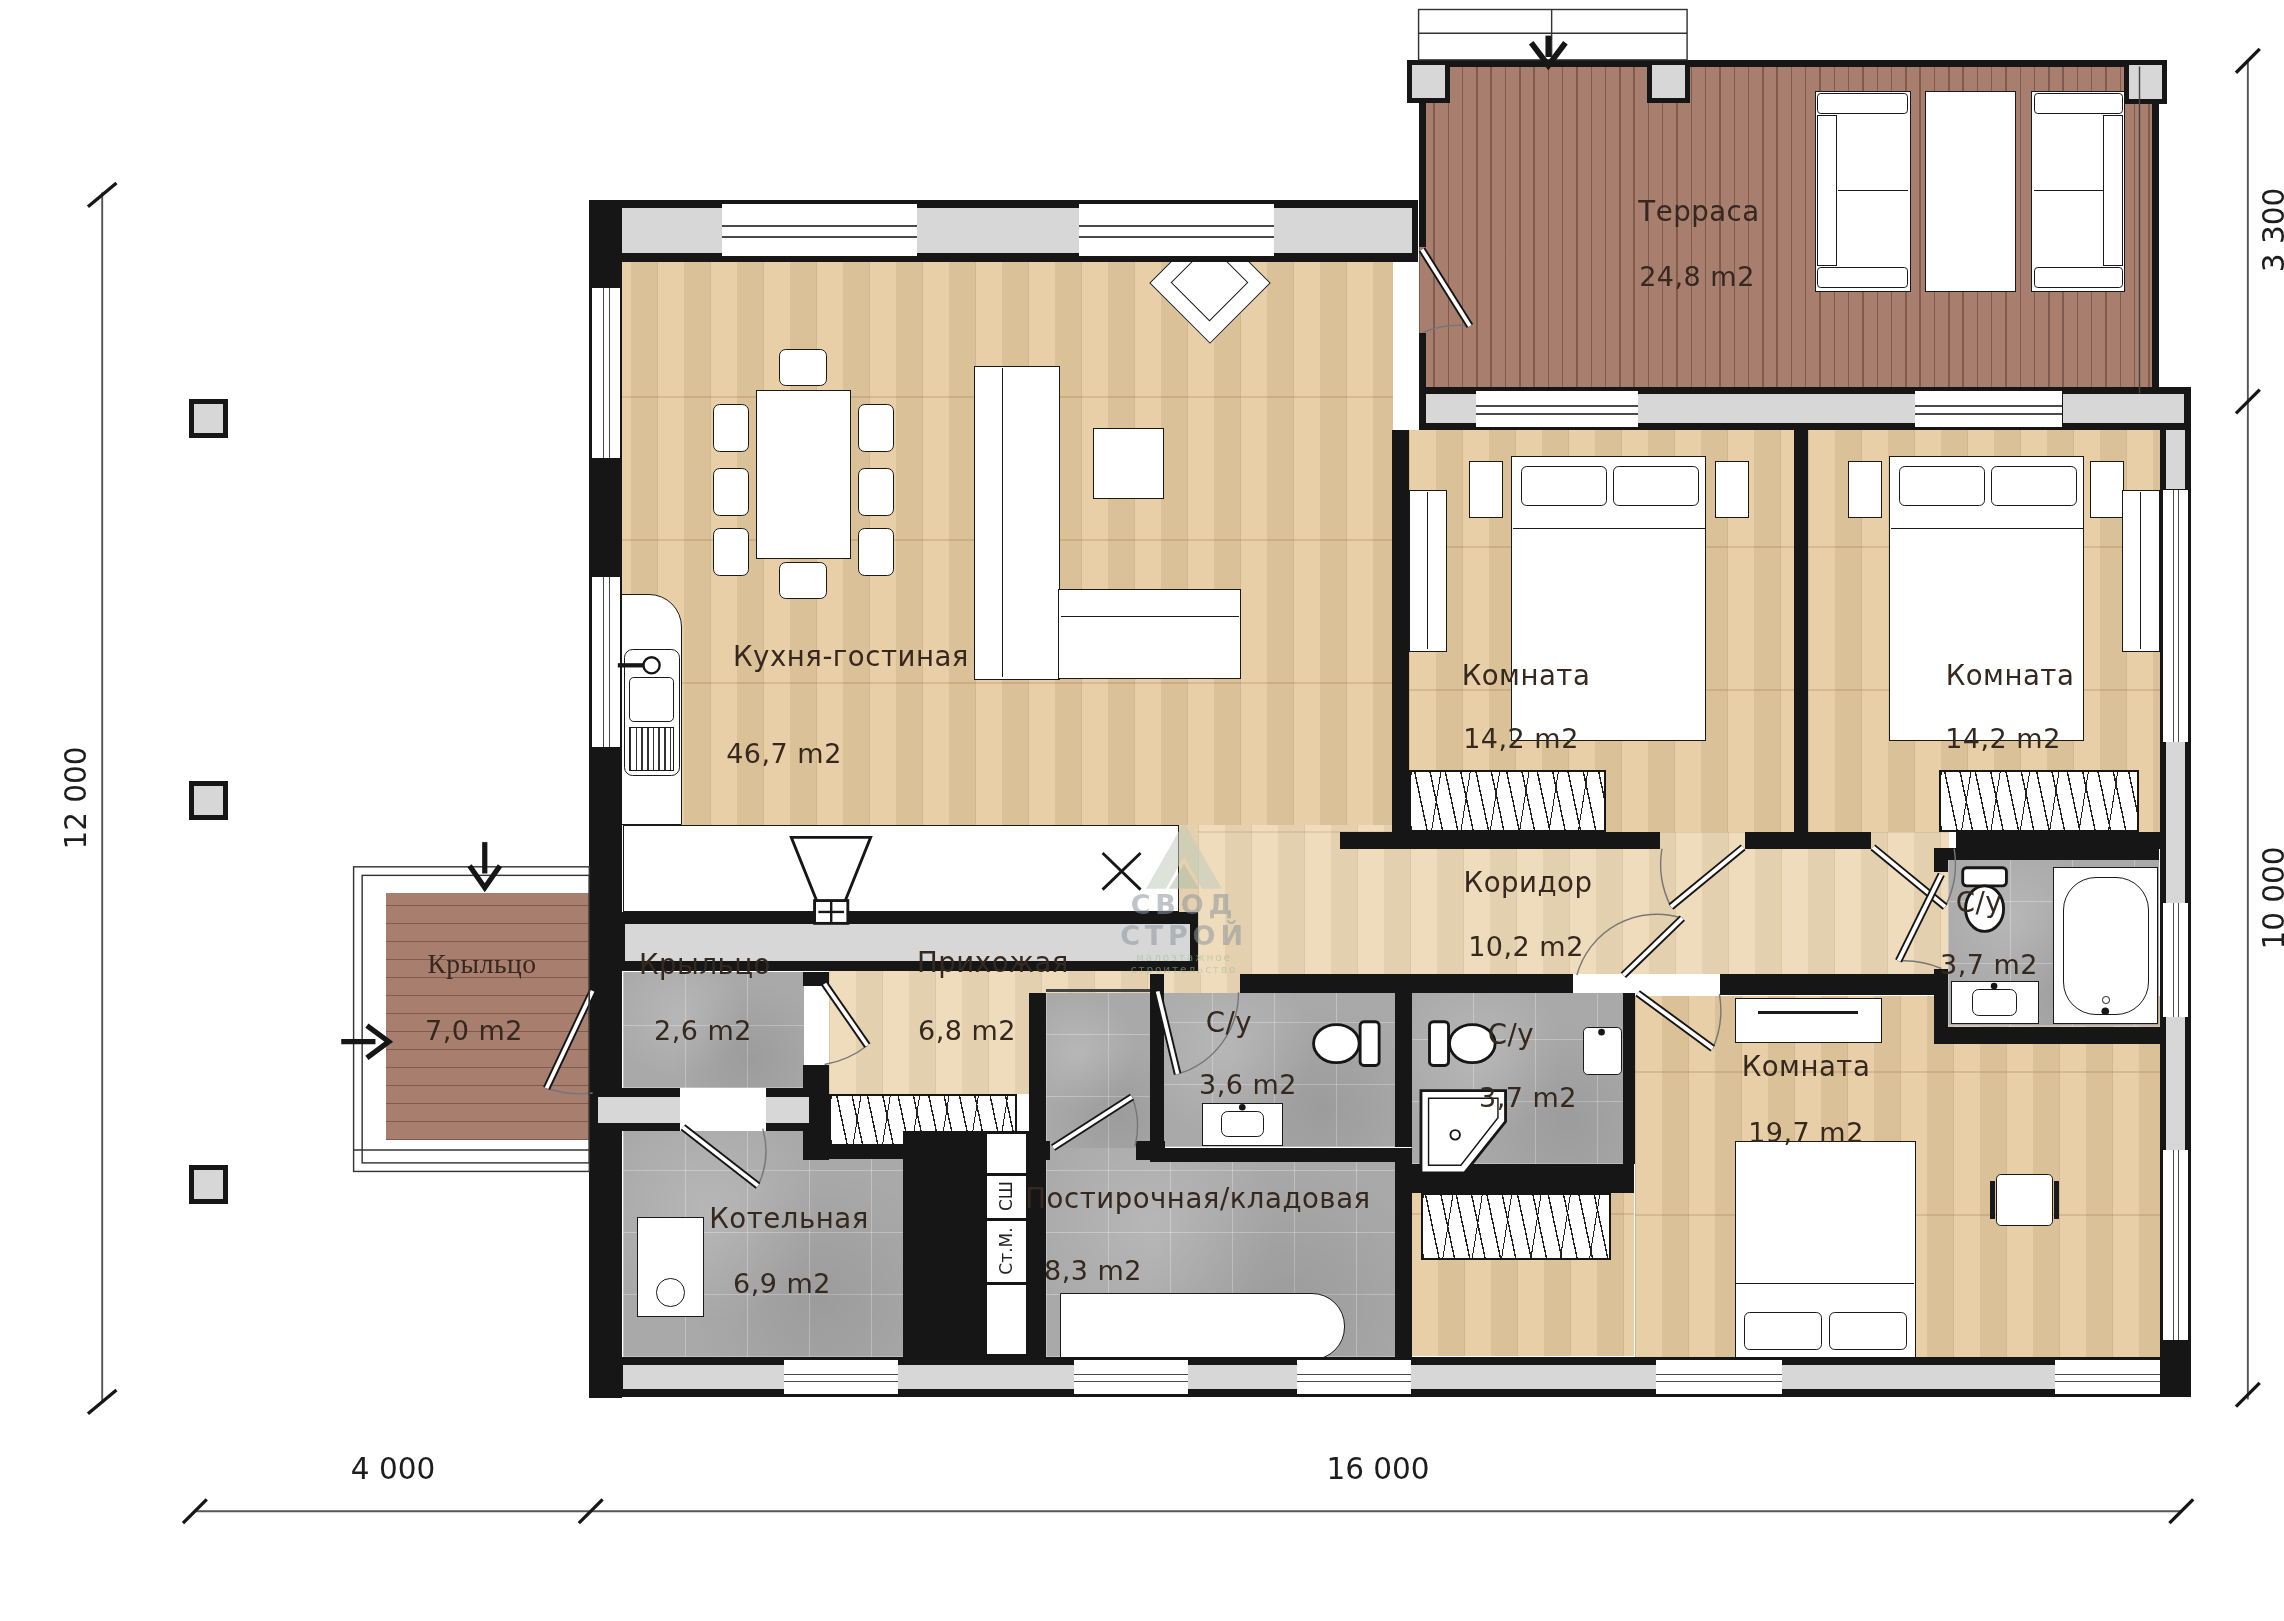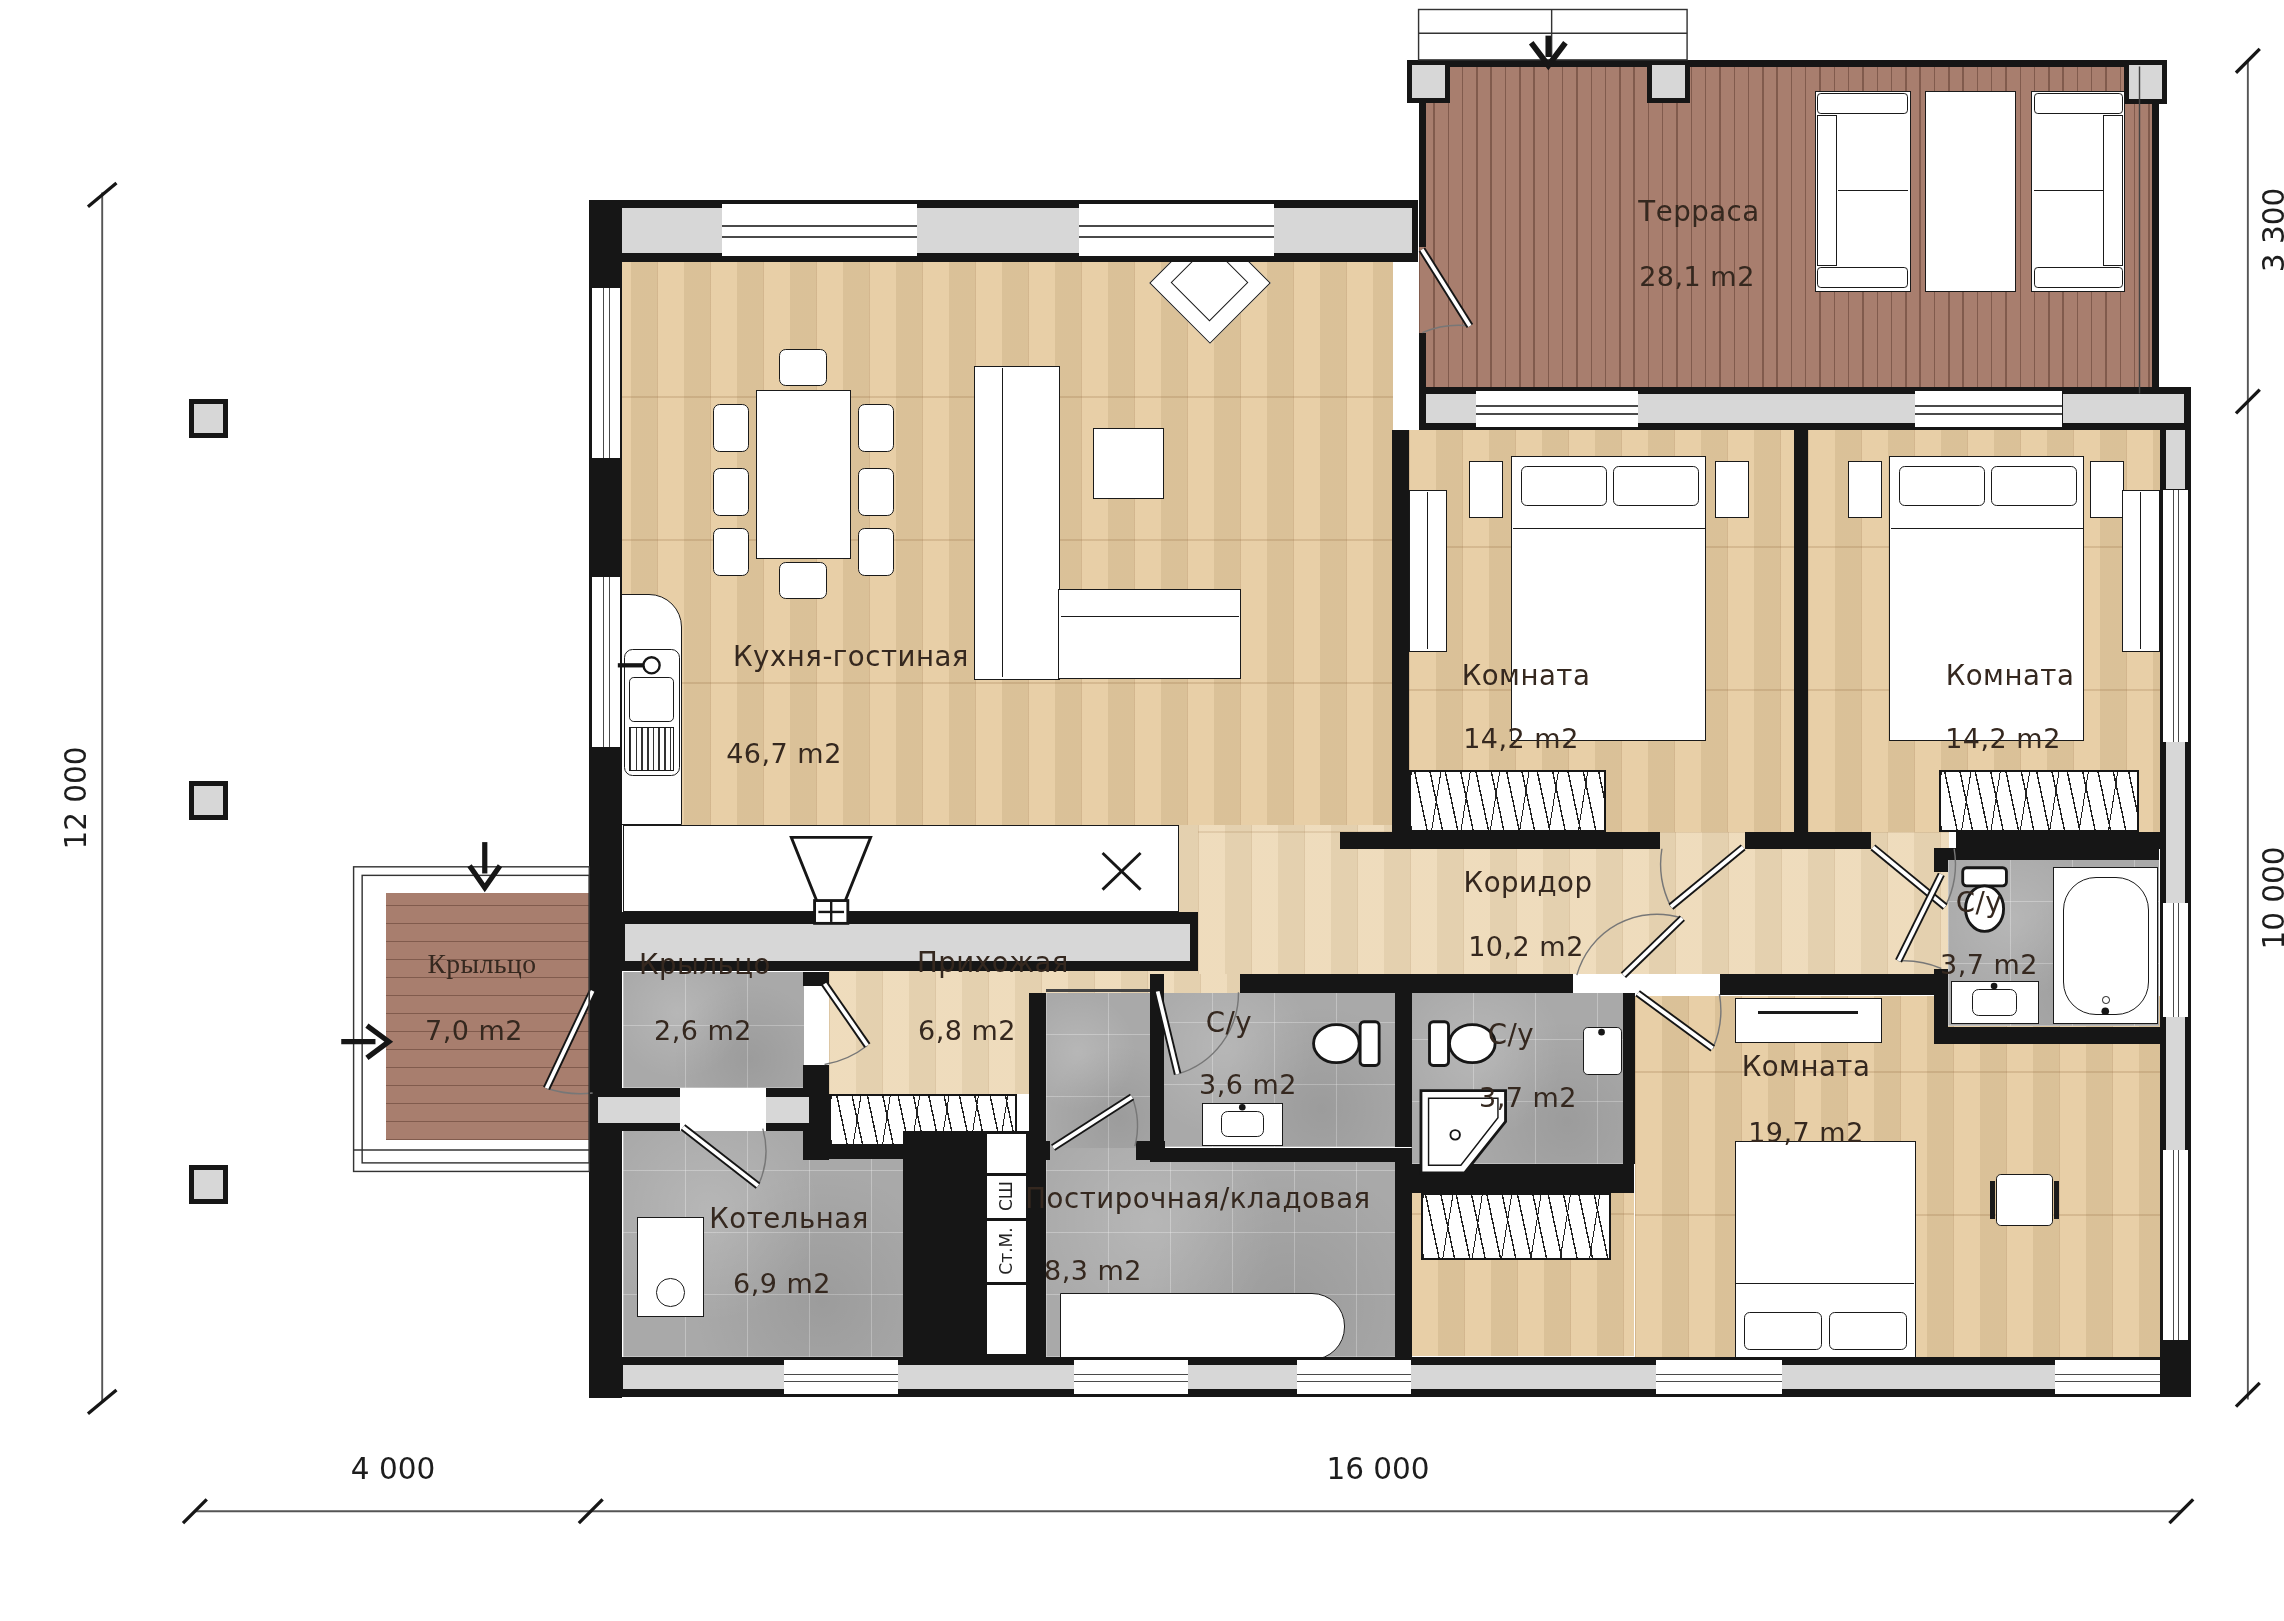--- a/index.html
+++ b/index.html
@@ -371,21 +371,21 @@
       <line x1="4705" y1="870" x2="4755" y2="820"></line>
       <line x1="4705" y1="2960" x2="4755" y2="2910"></line>
     </g>
   </svg>
 
   <div class="abs pilar" style="left:189px;top:399px;width:39px;height:39px;"></div>
   <div class="abs pilar" style="left:189px;top:781px;width:39px;height:39px;"></div>
   <div class="abs pilar" style="left:189px;top:1165px;width:39px;height:39px;"></div>
 
   <div class="lbl" style="left:1699px;top:211px;">Терраса</div>
-  <div class="lbl area" style="left:1697px;top:276px;">28,1 m2</div>
+  <div class="lbl area" style="left:1697px;top:276px;">24,8 m2</div>
   <div class="lbl" style="left:851px;top:656px;">Кухня-гостиная</div>
   <div class="lbl area" style="left:784px;top:753px;">46,7 m2</div>
   <div class="lbl" style="left:1526px;top:675px;">Комната</div>
   <div class="lbl area" style="left:1521px;top:738px;">14,2 m2</div>
   <div class="lbl" style="left:2010px;top:675px;">Комната</div>
   <div class="lbl area" style="left:2003px;top:738px;">14,2 m2</div>
   <div class="lbl" style="left:1528px;top:882px;">Коридор</div>
   <div class="lbl area" style="left:1526px;top:946px;">10,2 m2</div>
   <div class="lbl" style="left:993px;top:962px;">Прихожая</div>
   <div class="lbl area" style="left:967px;top:1030px;">6,8 m2</div>
@@ -405,15 +405,23 @@
   <div class="lbl area" style="left:1989px;top:964px;">3,7 m2</div>
   <div class="lbl" style="left:1806px;top:1066px;">Комната</div>
   <div class="lbl area" style="left:1806px;top:1132px;">19,7 m2</div>
 
   <div class="dim dimrot" style="left:76px;top:798px;">12 000</div>
   <div class="dim" style="left:393px;top:1469px;">4 000</div>
   <div class="dim" style="left:1378px;top:1469px;text-align:center;">16 000</div>
   <div class="dim dimrot" style="left:2274px;top:230px;">3 300</div>
   <div class="dim dimrot" style="left:2274px;top:898px;">10 000</div>
 
+  <div class="wm" style="left:1084px;top:822px;width:200px;">
+    <svg width="76" height="67" viewBox="0 0 160 140" style="display:block;margin:0 auto;">
+      <polygon points="80,0 160,140 118,140 80,72 42,140 0,140" fill="#c3cdbd"></polygon>
+      <polygon points="80,88 112,140 48,140" fill="#aebfa6"></polygon>
+    </svg>
+    <div class="t1">СВОД СТРОЙ</div>
+    <div class="t2">малоэтажное строительство</div>
+  </div>
 
 </div>
 
 
 </body></html>

